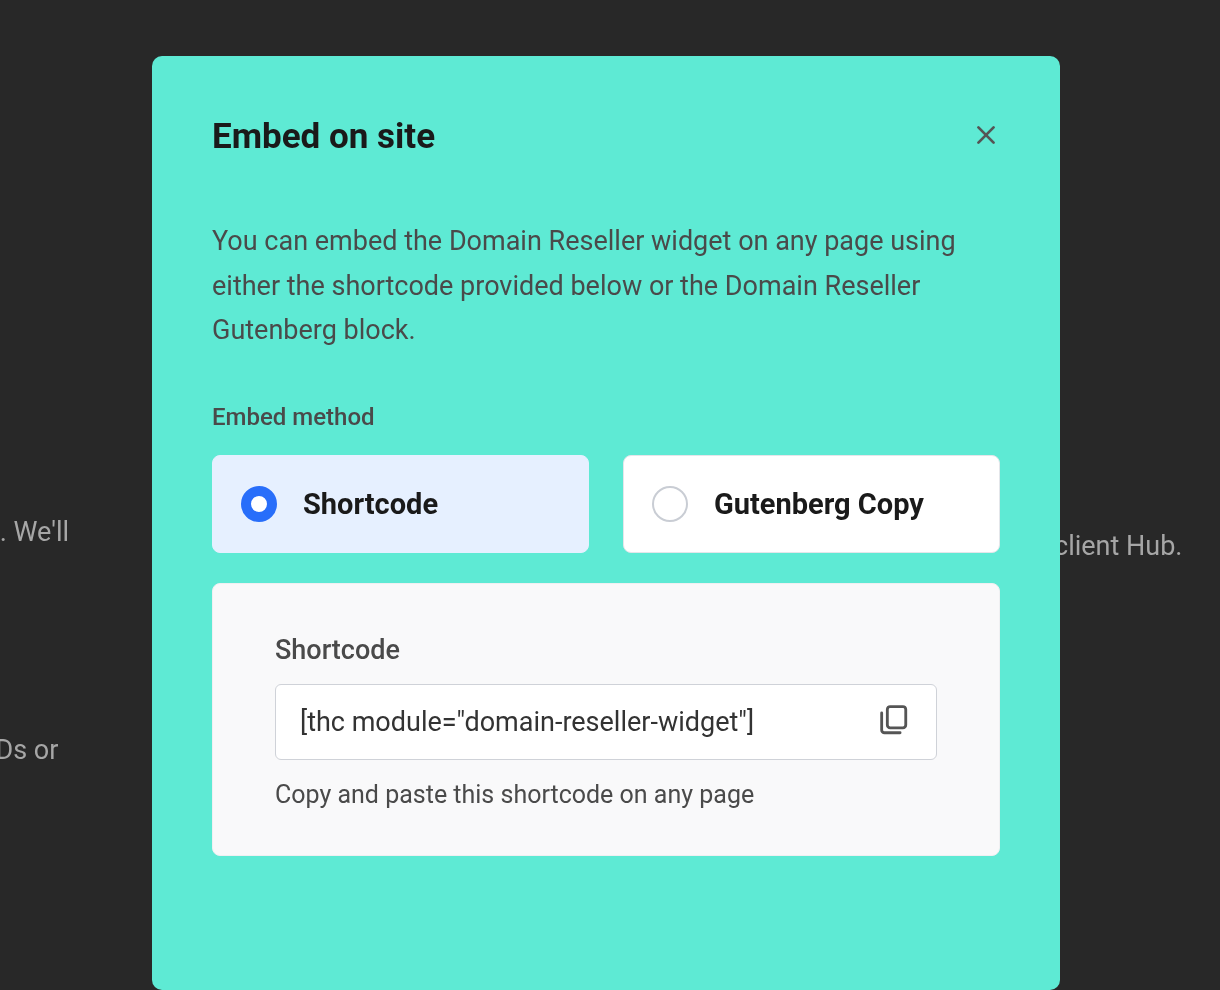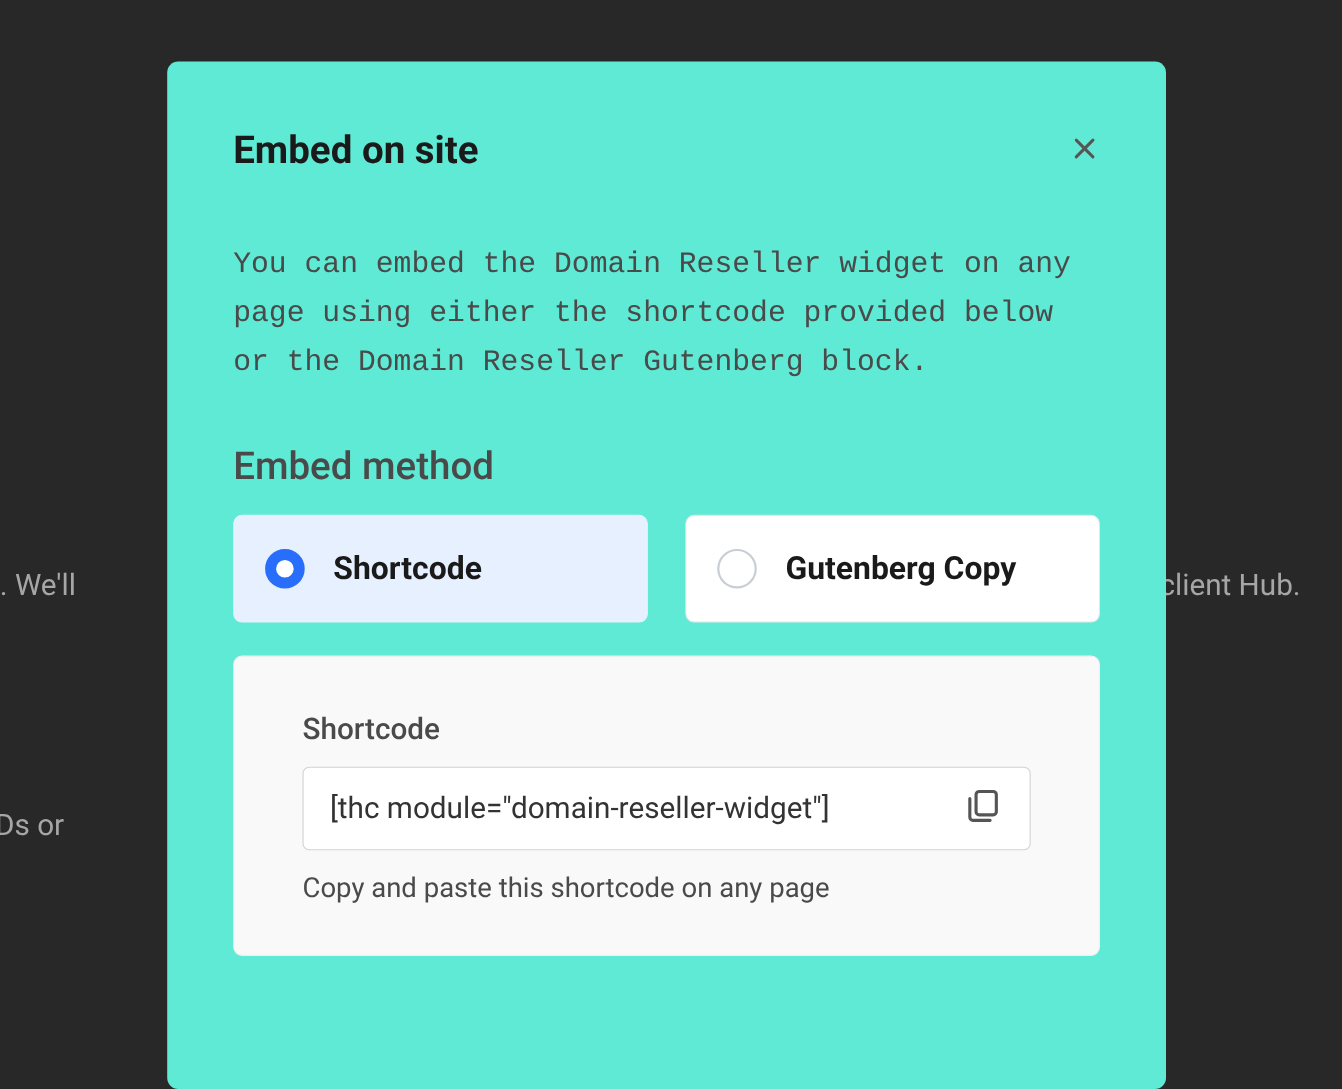--- a/index.html
+++ b/index.html
@@ -20,21 +20,21 @@
       color: #a6a6a6;
       font-size: 27px;
       white-space: nowrap;
     }
     .bg-text-1 {
       left: -80px;
       top: 516px;
     }
     .bg-text-2 {
       left: 1054px;
-      top: 516px;
+      top: 530px;
     }
     .bg-text-3 {
       left: -80px;
       top: 734px;
     }
     .modal {
       position: absolute;
       left: 152px;
       top: 56px;
       width: 908px;
@@ -67,24 +67,23 @@
     }
     .close-button svg {
       width: 26px;
       height: 26px;
     }
     .modal-description {
       font-size: 27px;
       color: #4a4a4a;
       line-height: 1.65;
       margin-bottom: 50px;
-      font-family: Liberation Mono, monospace;
     }
     .embed-method-label {
-      font-size: 35px;
+      font-size: 24px;
       color: #4a4a4a;
       font-weight: 500;
       margin-bottom: 24px;
     }
     .method-options {
       display: flex;
       gap: 34px;
       margin-bottom: 30px;
     }
     .method-option {

